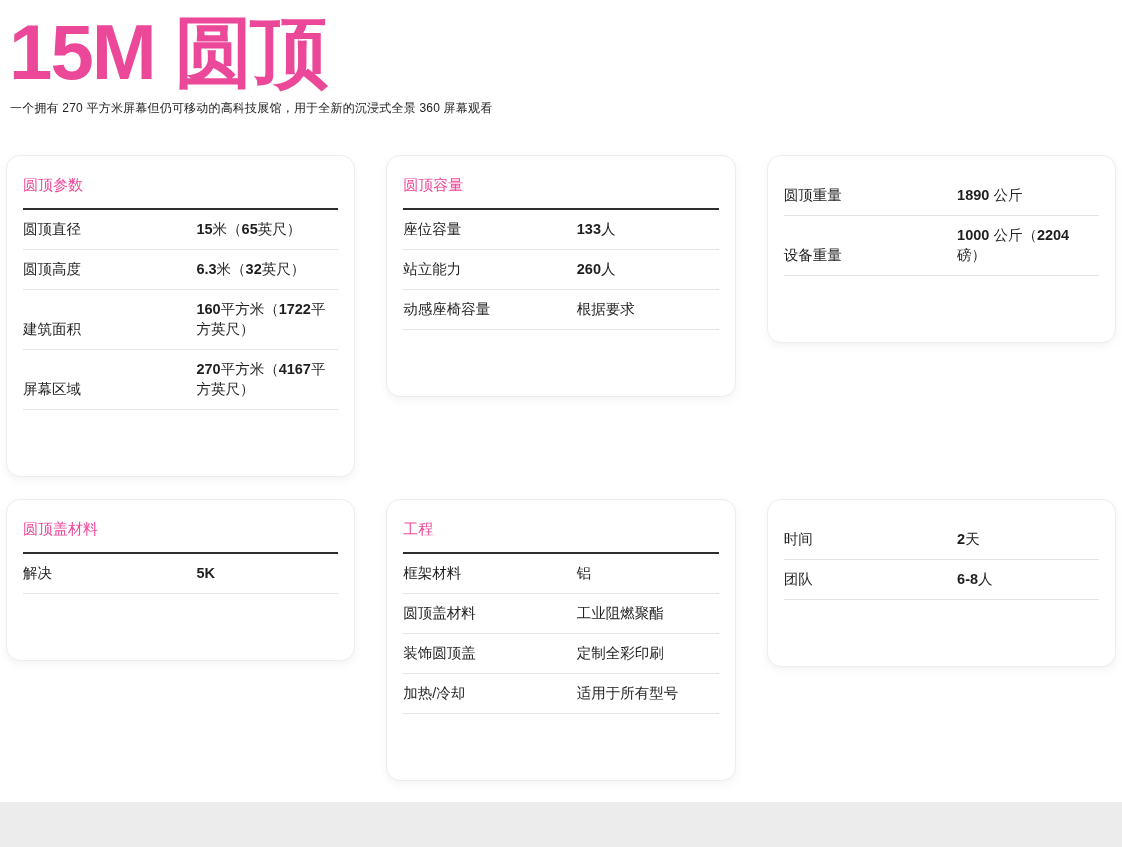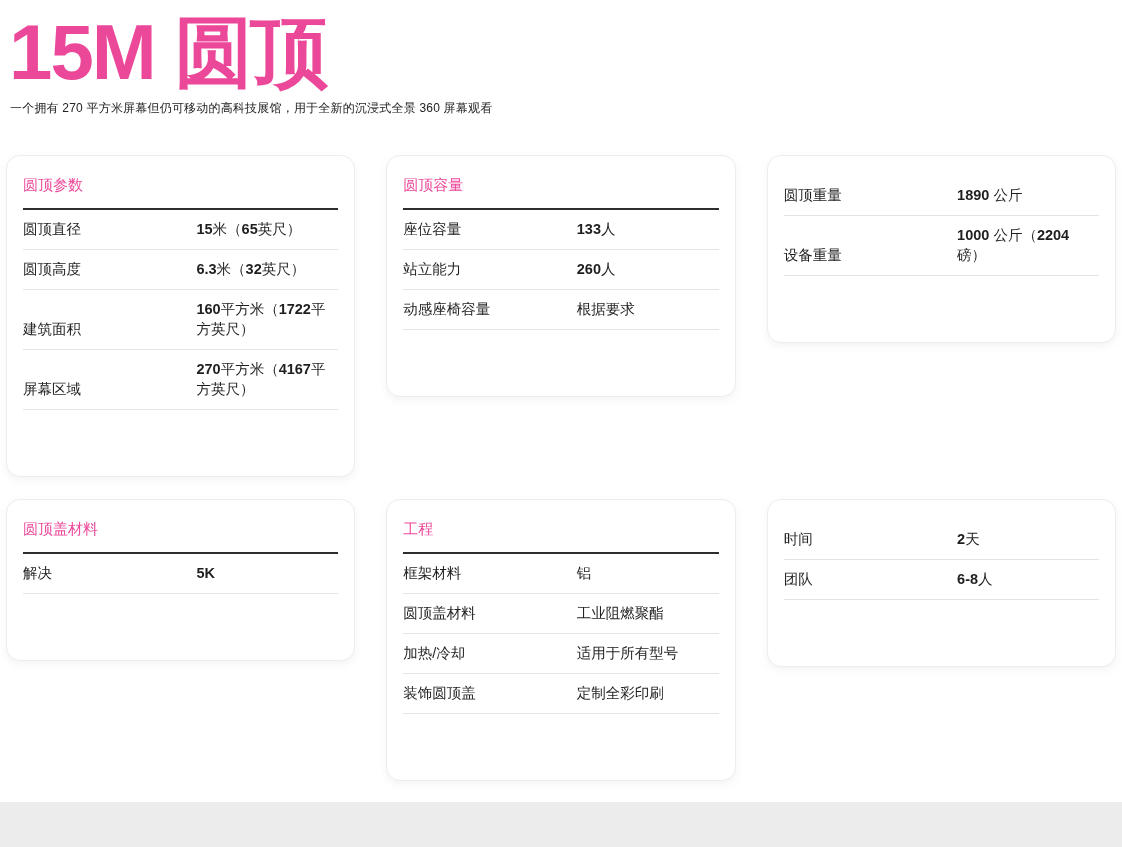--- a/index.html
+++ b/index.html
@@ -138,26 +138,26 @@
       <div class="card-title">工程</div>
       <div class="spec-row">
         <div class="label">框架材料</div>
         <div class="value">铝</div>
       </div>
       <div class="spec-row">
         <div class="label u">圆顶盖材料</div>
         <a class="value u value-link">工业阻燃聚酯</a>
       </div>
       <div class="spec-row">
+        <div class="label">装饰圆顶盖</div>
+        <div class="value">定制全彩印刷</div>
+      </div>
+      <div class="spec-row">
         <div class="label">加热/冷却</div>
         <div class="value">适用于所有型号</div>
-      </div>
-      <div class="spec-row">
-        <div class="label">装饰圆顶盖</div>
-        <div class="value">定制全彩印刷</div>
       </div>
     </section>
 
     <section class="card">
       <div class="spec-row">
         <div class="label">时间</div>
         <div class="value numeric"><b>2</b>天</div>
       </div>
       <div class="spec-row">
         <div class="label">团队</div>

